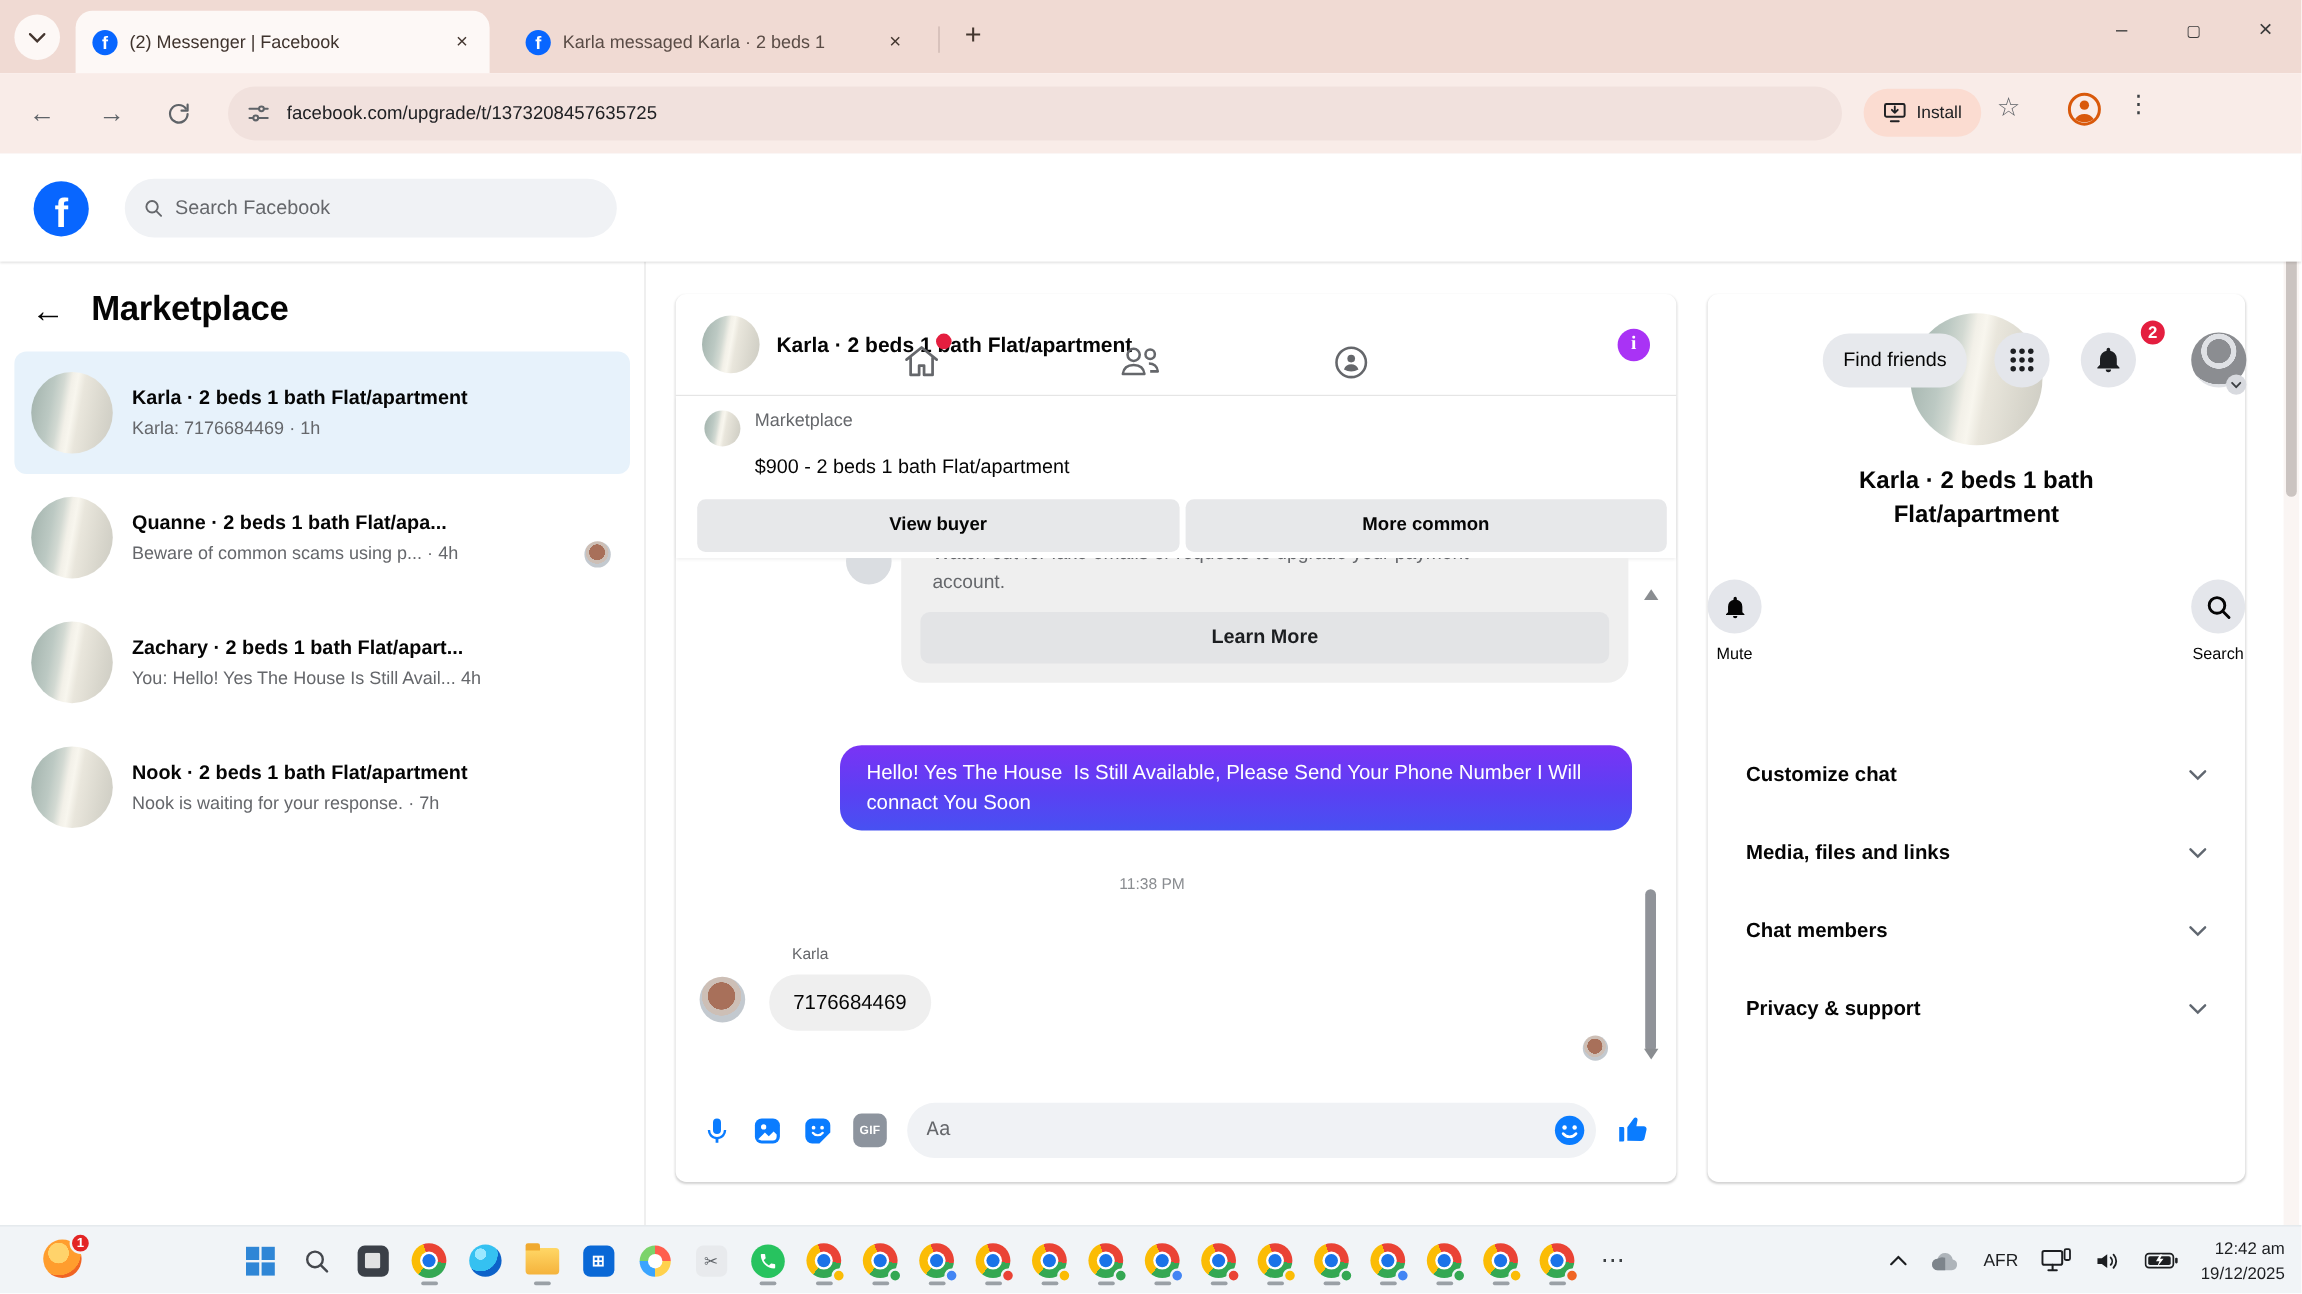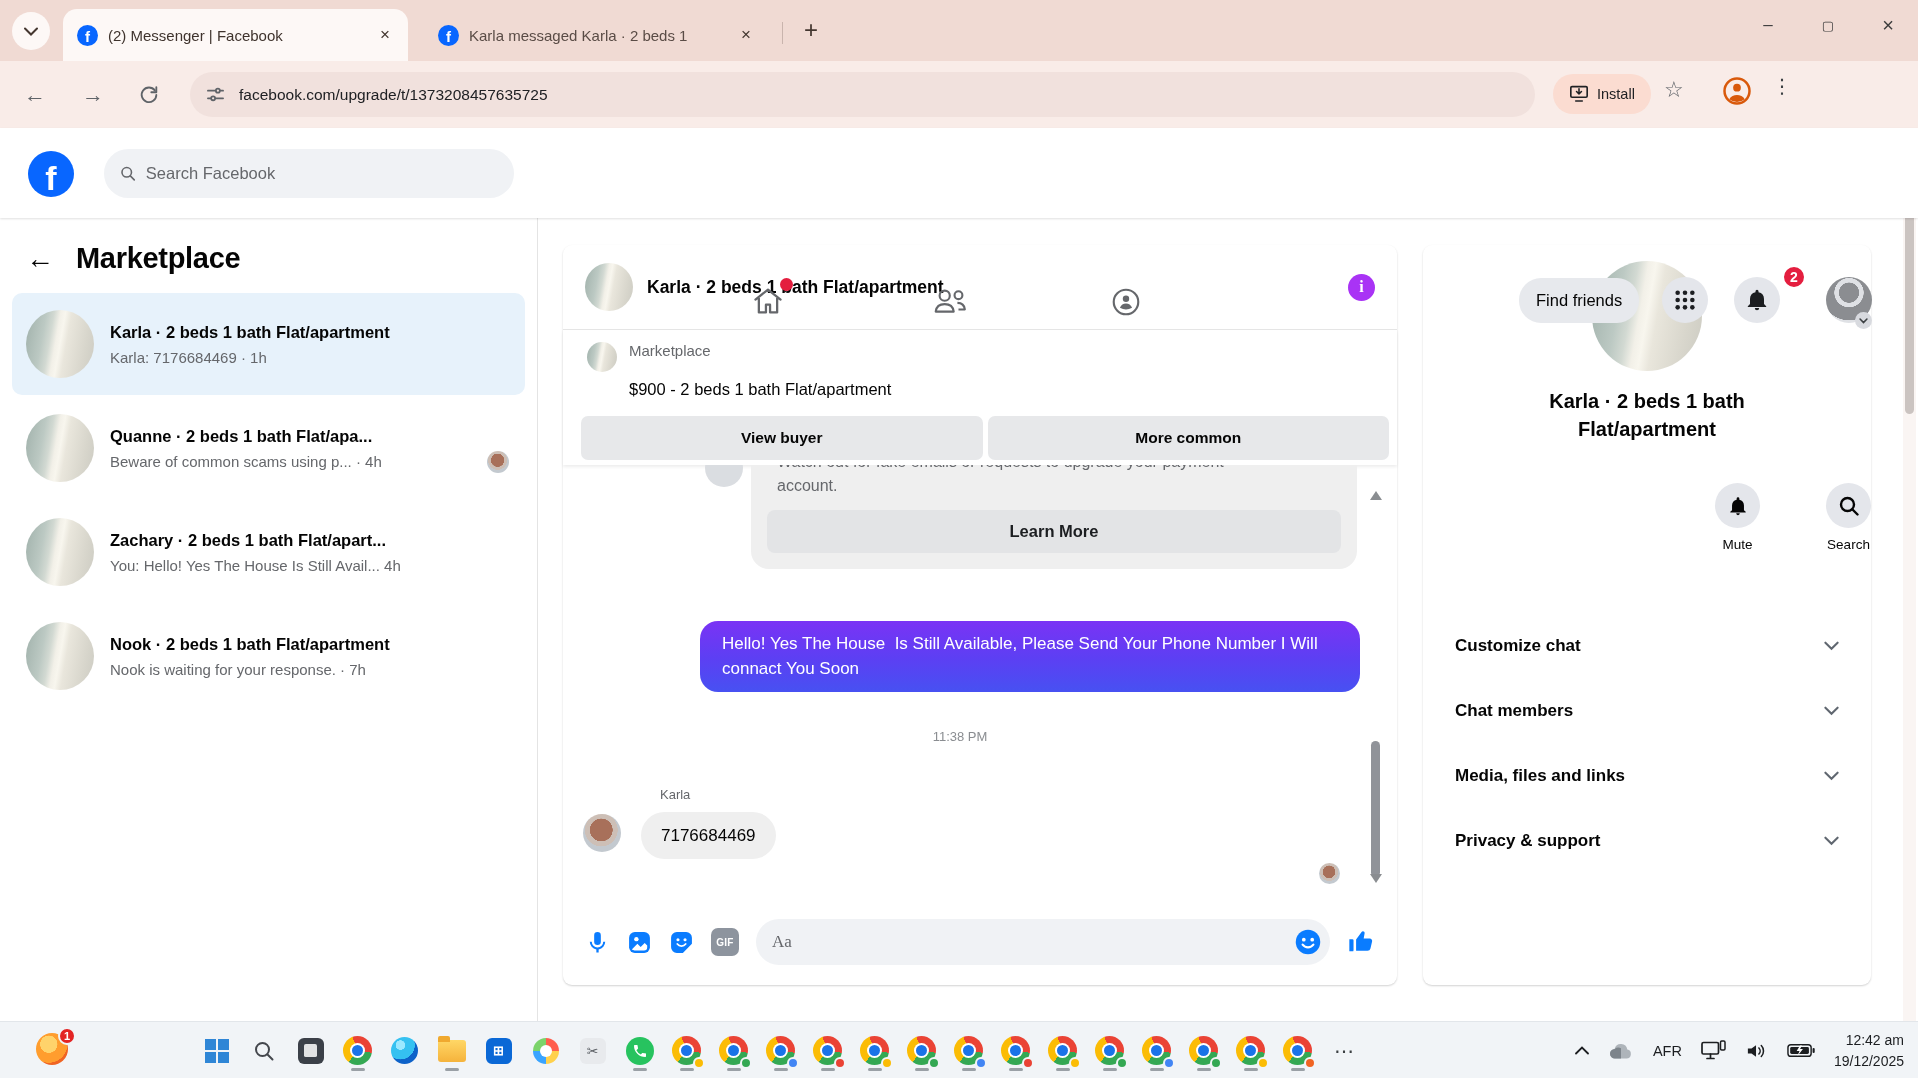--- a/index.html
+++ b/index.html
@@ -89,27 +89,27 @@
   .seen-av{position:absolute;left:756px;top:398px;width:21px;height:21px;border-radius:50%;background:radial-gradient(circle at 48% 42%,#a8705a 0 38%,#cdbfb6 39% 55%,#c3c9cf 56% 100%)}
   .cscroll{position:absolute;left:806px;top:18px;width:14px;bottom:8px}
   .cscroll .tri-up{position:absolute;left:1px;top:8px;width:0;height:0;border-left:6px solid transparent;border-right:6px solid transparent;border-bottom:9px solid #8a8d91}
   .cscroll .thumb{position:absolute;left:2px;top:258px;width:9px;height:136px;border-radius:5px;background:#909399}
   .cscroll .tri-dn{position:absolute;left:1px;bottom:8px;width:0;height:0;border-left:6px solid transparent;border-right:6px solid transparent;border-top:9px solid #8a8d91}
 
   .composer{position:absolute;left:0;right:0;bottom:12px;height:62px;display:flex;align-items:center;padding:0 22px;gap:17px}
   .cico{flex:0 0 auto}
   .gifchip{width:28px;height:28px;border-radius:7px;background:#8d949e;color:#fff;font-size:10px;font-weight:800;display:flex;align-items:center;justify-content:center;letter-spacing:.3px}
   .msginput{flex:1;height:46px;border-radius:23px;background:#f0f2f5;display:flex;align-items:center;padding:0 8px 0 16px;gap:8px}
-  .msginput input{flex:1;border:0;outline:0;background:transparent;font-size:17px;color:#a16207;font-family:Liberation Serif, serif}
+  .msginput input{flex:1;border:0;outline:0;background:transparent;font-size:17px;color:#a16207;font-family:Liberation Mono, monospace}
   .msginput input::placeholder{color:#65676b;opacity:1}
 
   
   .rp-avatar{position:absolute;left:169px;top:16px;width:110px;height:110px}
   .rp-name{position:absolute;left:0;right:0;top:142px;text-align:center;font-size:20px;font-weight:700;line-height:1.4}
-  .rp-actions{position:absolute;left:0;right:0;top:238px;display:flex;justify-content:flex-end;gap:66px}
+  .rp-actions{position:absolute;left:0;right:0;top:238px;display:flex;justify-content:space-between;gap:66px}
   .rp-act{display:flex;flex-direction:column;align-items:center;gap:9px}
   .rp-circ{width:45px;height:45px;border-radius:50%;background:#e4e6eb;display:flex;align-items:center;justify-content:center}
   .rp-actlabel{font-size:13.5px;color:#050505}
   .rp-menu{position:absolute;left:10px;right:10px;top:368px}
   .rp-item{height:65px;border-radius:8px;display:flex;align-items:center;justify-content:space-between;padding:0 22px;font-size:17px;font-weight:600;color:#050505}
 
   
   #pagescroll{position:absolute;right:2px;top:128px;width:13px;height:893px;background:#faf5f3}
   #pagescroll .tri{position:absolute;left:1px;top:8px;width:0;height:0;border-left:5.5px solid transparent;border-right:5.5px solid transparent;border-bottom:8px solid #8a8d91}
   #pagescroll .thumb{position:absolute;left:2px;top:26px;width:9px;height:260px;border-radius:5px;background:#cbc4c1}
@@ -418,27 +418,27 @@
       </div>
     </div>
     <div class="rp-menu">
       <div class="rp-item">
         <span>Customize chat</span>
         <svg width="15" height="10" viewBox="0 0 16 10">
             <path d="M1.5 1.5 8 8l6.5-6.5" fill="none" stroke="#606770" stroke-width="2.2" stroke-linecap="round"></path>
           </svg>
       </div>
       <div class="rp-item">
-        <span>Chat members</span>
+        <span>Media, files and links</span>
         <svg width="15" height="10" viewBox="0 0 16 10">
             <path d="M1.5 1.5 8 8l6.5-6.5" fill="none" stroke="#606770" stroke-width="2.2" stroke-linecap="round"></path>
           </svg>
       </div>
       <div class="rp-item">
-        <span>Media, files and links</span>
+        <span>Chat members</span>
         <svg width="15" height="10" viewBox="0 0 16 10">
             <path d="M1.5 1.5 8 8l6.5-6.5" fill="none" stroke="#606770" stroke-width="2.2" stroke-linecap="round"></path>
           </svg>
       </div>
       <div class="rp-item">
         <span>Privacy &amp; support</span>
         <svg width="15" height="10" viewBox="0 0 16 10">
             <path d="M1.5 1.5 8 8l6.5-6.5" fill="none" stroke="#606770" stroke-width="2.2" stroke-linecap="round"></path>
           </svg>
       </div>

